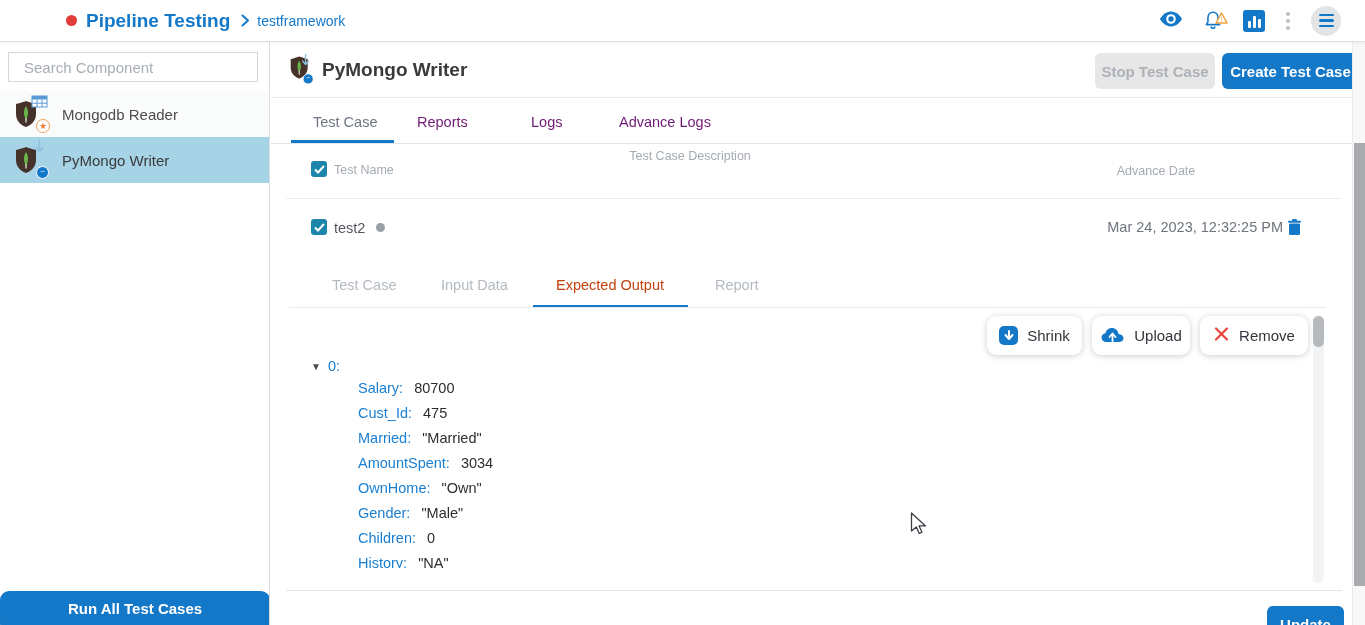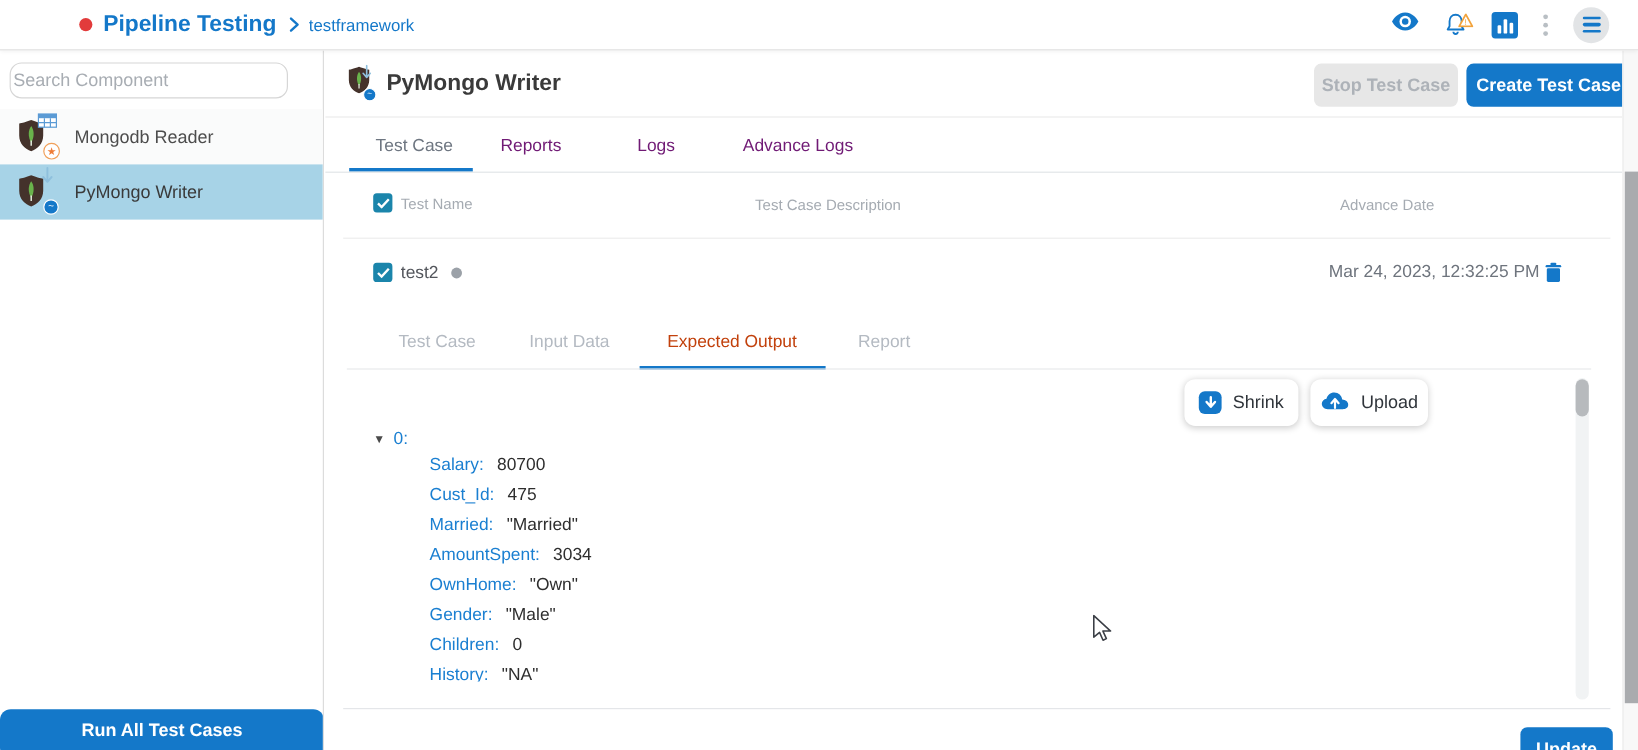--- a/index.html
+++ b/index.html
@@ -22,22 +22,22 @@
   .chart-ic span { width:3px; background:#fff; border-radius:1px; }
   .kebab { display:flex; flex-direction:column; gap:3px; padding:2px; }
   .kebab span { width:4px; height:4px; border-radius:50%; background:#b9bfc4; }
   .burger { width:30px; height:30px; border-radius:50%; background:#e2e4e6;
             display:flex; flex-direction:column; align-items:center; justify-content:center; gap:3px; }
   .burger span { width:15px; height:2.5px; background:#1478c9; border-radius:2px; }
 
   
   .sidebar { position:absolute; left:0; top:42px; width:270px; height:583px; background:#fff;
              border-right:1px solid #dcdcdc; overflow:hidden; z-index:3; }
-  .search-input { margin:10px 8px 9px 8px; width:232px; height:30px; border:1px solid #d6d6d6;
-                  border-radius:10px; padding:0 2px; font-size:15px; color:#444; outline:none;
+  .search-input { margin:10px 8px 9px 8px; width:250px; height:30px; border:1px solid #d6d6d6;
+                  border-radius:0; padding:0 15px; font-size:15px; color:#444; outline:none;
                   font-family:"Liberation Sans", sans-serif; }
   .search-input::placeholder { color:#a8adb3; }
   .side-item { height:46px; display:flex; align-items:center; padding-left:14px; gap:14px;
                font-size:15px; color:#4d4d4d; cursor:pointer; }
   .side-item.shaded { background:#fafbfb; }
   .side-item.selected { background:#a7d3e7; color:#3a3a3a; }
   .mongo-ic { position:relative; width:34px; height:34px; flex:none; }
   .mongo-ic .shield { position:absolute; left:0; bottom:0; }
   .mini-table { position:absolute; top:-3px; right:0; }
   .mini-star { position:absolute; bottom:-2px; right:-2px; width:14px; height:14px; background:#fff;
@@ -256,21 +256,21 @@
   <span class="tab" style="left:348px">Advance Logs</span>
   <div class="tab-underline"></div>
   <div class="tabs-divider"></div>
 
   <span class="checkbox" style="left:40px; top:119px">
     <svg width="11" height="9" viewBox="0 0 11 9">
         <polyline points="1,4.5 4,7.5 10,1" fill="none" stroke="#fff" stroke-width="2"></polyline>
       </svg>
   </span>
   <span class="th-label" style="left:63px; top:121px">Test Name</span>
-  <span class="th-label" style="left:419px; top:122px; transform:translateX(-50%)">Test Case Description</span>
+  <span class="th-label" style="left:419px; top:107px; transform:translateX(-50%)">Test Case Description</span>
   <span class="th-label" style="left:885px; top:122px; transform:translateX(-50%)">Advance Date</span>
   <div class="row-divider"></div>
 
   <span class="checkbox" style="left:40px; top:177px">
     <svg width="11" height="9" viewBox="0 0 11 9">
         <polyline points="1,4.5 4,7.5 10,1" fill="none" stroke="#fff" stroke-width="2"></polyline>
       </svg>
   </span>
   <span class="row-name">test2</span>
   <span class="row-dot"></span>
@@ -302,20 +302,28 @@
   </button>
   <button class="act-btn act-upload">
     <span>
       <svg width="25" height="17" viewBox="0 0 24 17">
           <path d="M6 16 C3 16 1 14 1 11.5 C1 9.2 2.7 7.5 4.9 7.2 C5.6 4.2 8.2 2 11.4 2 C14.9 2 17.7 4.6 18 8 C20.8 8.2 23 9.9 23 12.3 C23 14.8 21 16 18.5 16 Z" fill="#1478c9"></path>
           <path d="M12 15 V8.5 M9 11 L12 7.5 L15 11" stroke="#fff" stroke-width="1.8" fill="none" stroke-linecap="round" stroke-linejoin="round"></path>
         </svg>
     </span>
     <span>Upload</span>
   </button>
+  <button class="act-btn act-remove">
+    <span>
+      <svg width="17" height="16" viewBox="0 0 16 16">
+          <path d="M2.5 2.5 L13.5 13.5 M13.5 2.5 L2.5 13.5" stroke="#e8453c" stroke-width="2.2" stroke-linecap="round"></path>
+        </svg>
+    </span>
+    <span>Remove</span>
+  </button>
 
   <div class="json-tree">
     <div class="jt-node">
       <span class="jt-exp">▼</span>
       <span class="jt-name">0:</span>
     </div>
     <div class="jt-row" style="top:23px"><span class="jt-key">Salary:</span><span class="jt-val">80700</span></div>
     <div class="jt-row" style="top:48px"><span class="jt-key">Cust_Id:</span><span class="jt-val">475</span></div>
     <div class="jt-row" style="top:73px"><span class="jt-key">Married:</span><span class="jt-val">"Married"</span></div>
     <div class="jt-row" style="top:98px"><span class="jt-key">AmountSpent:</span><span class="jt-val">3034</span></div>

